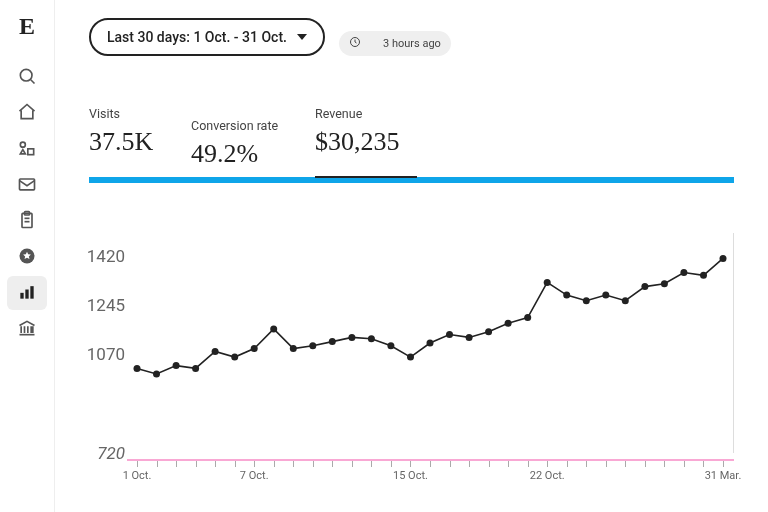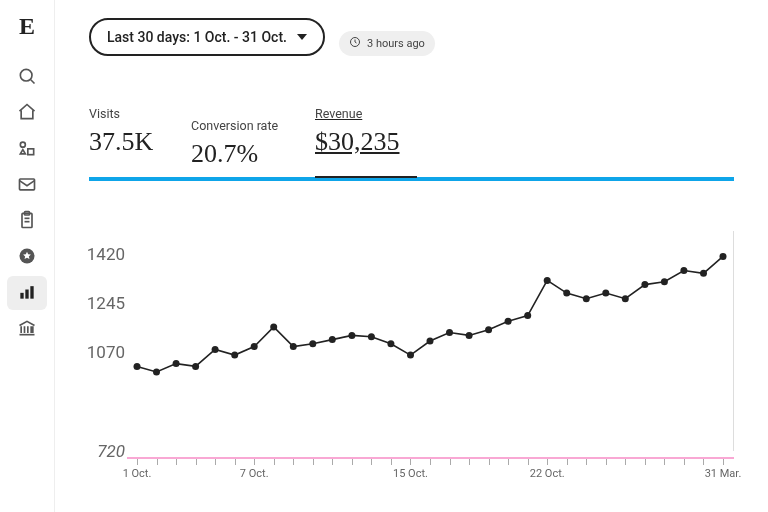--- a/index.html
+++ b/index.html
@@ -73,40 +73,39 @@
     border-left: 5px solid transparent;
     border-right: 5px solid transparent;
     border-top: 6px solid #222;
   }
   .freshness {
     background: #efefef;
     border-radius: 14px;
     padding: 5px 10px;
     display: flex;
     align-items: center;
-    gap: 6px;
+    gap: 22px;
     font-size: 11px;
     color: #444;
   }
 
   .metrics {
     display: flex;
-    border-bottom: 4px solid #0ea5e9;
+    border-bottom: 6px solid #0ea5e9;
     margin-bottom: 50px;
   }
   .metric {
     width: 102px;
     padding: 0 0 10px 0;
     cursor: pointer;
   }
   .metric.wide { width: 124px; margin-top: 12px; }
   .metric.selected {
     border-bottom: 2px solid #222;
     margin-bottom: -1px;
-    text-decoration: underline;
   }
   .metric-label {
     font-size: 12.5px;
     color: #444;
     margin-bottom: 8px;
   }
   .metric-value {
     font-family: Georgia, "Times New Roman", serif;
     font-size: 26px;
     line-height: 1;
@@ -259,21 +258,21 @@
     </div>
   </div>
 
   <div class="metrics">
     <div class="metric">
       <div class="metric-label">Visits</div>
       <div class="metric-value">37.5K</div>
     </div>
     <div class="metric wide">
       <div class="metric-label">Conversion rate</div>
-      <div class="metric-value">20.7%</div>
+      <div class="metric-value">49.2%</div>
     </div>
     <div class="metric selected">
       <div class="metric-label">Revenue</div>
       <div class="metric-value">$30,235</div>
     </div>
   </div>
 
   <div class="chart-wrap">
     <div class="y-axis" id="y-axis">
         <div class="y-tick" style="top: 100%; font-style: italic;">720</div>

